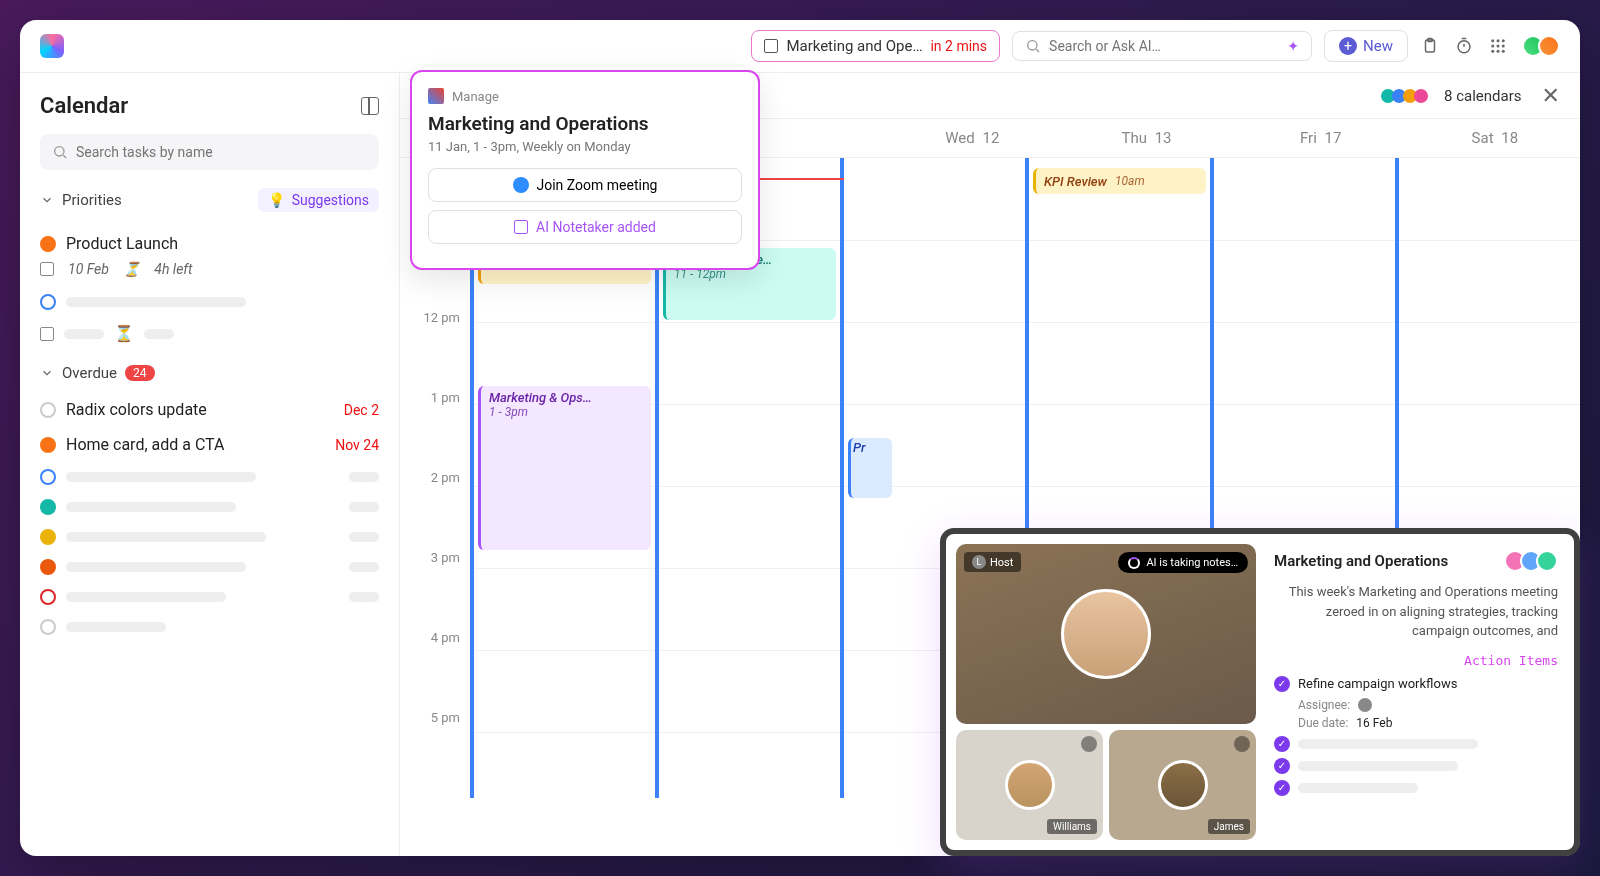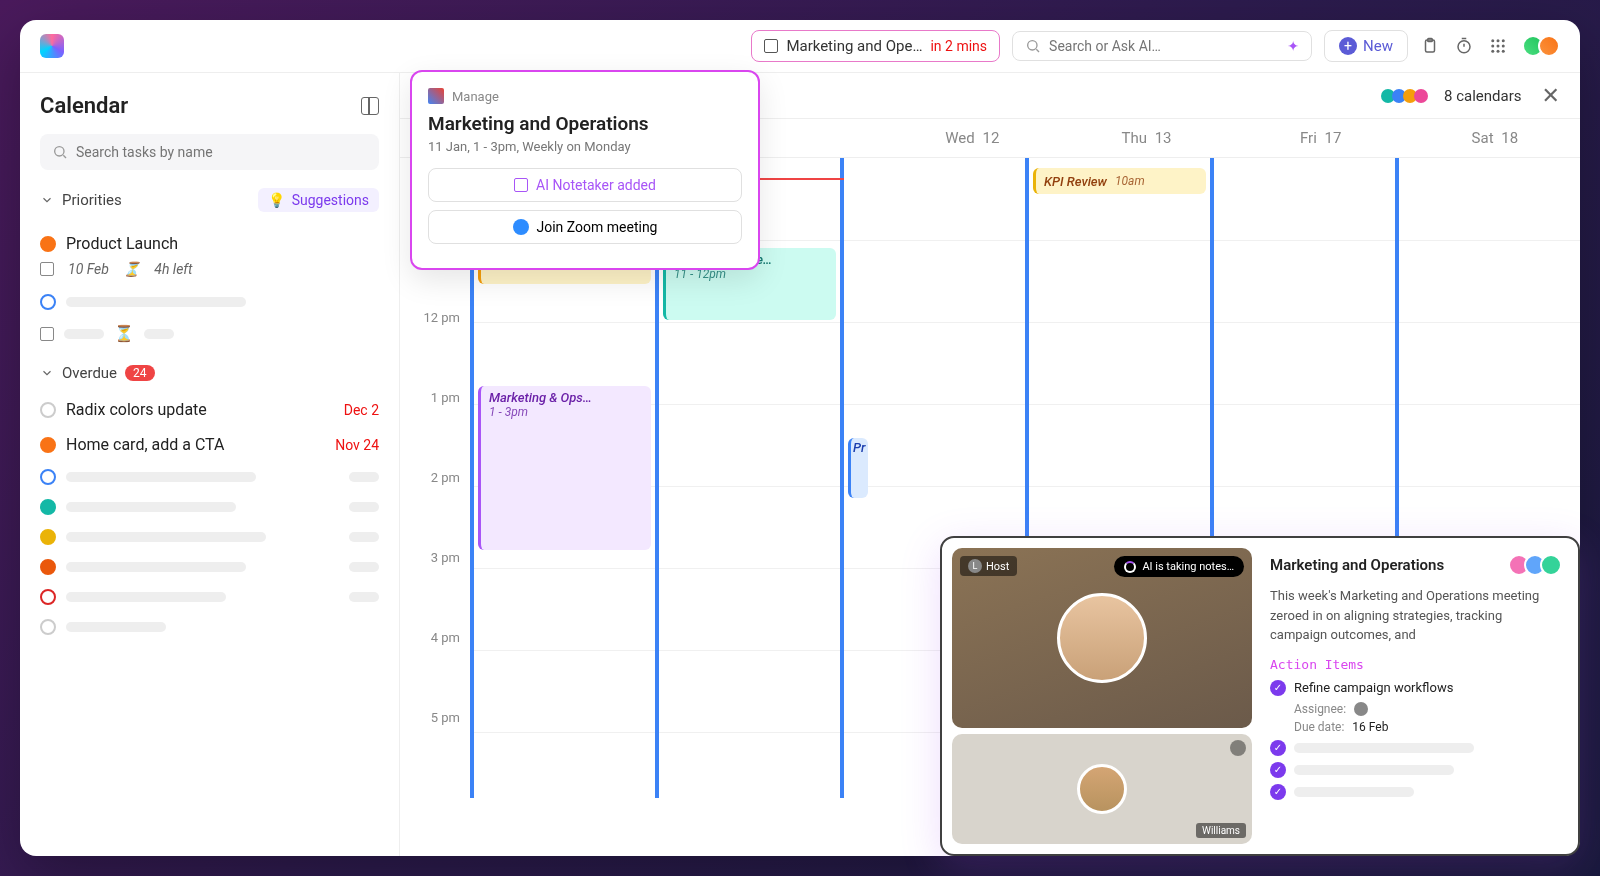--- a/index.html
+++ b/index.html
@@ -83,21 +83,21 @@
 .event-popover { position: absolute; top: 70px; left: 410px; width: 350px; background: #fff; border: 2px solid #d946ef; border-radius: 12px; padding: 16px; box-shadow: 0 10px 30px rgba(0,0,0,0.1); z-index: 10; }
 .pop-label { display: flex; align-items: center; gap: 8px; font-size: 13px; color: #888; margin-bottom: 8px; }
 .gcal-icon { width: 16px; height: 16px; background: linear-gradient(45deg, #4285f4, #ea4335); border-radius: 2px; }
 .pop-title { font-size: 19px; font-weight: 600; color: #222; margin-bottom: 4px; }
 .pop-sub { font-size: 13px; color: #777; margin-bottom: 14px; }
 .pop-btn { display: flex; width: 100%; align-items: center; justify-content: center; gap: 8px; border: 1px solid #e0e0e0; border-radius: 8px; padding: 8px; font-size: 14px; margin-bottom: 8px; cursor: pointer; background: #fff; }
 .zoom-icon { width: 16px; height: 16px; background: #2d8cff; border-radius: 50%; }
 .note-btn { color: #a855f7; }
 .doc-icon { width: 14px; height: 14px; border: 1.5px solid #a855f7; border-radius: 2px; }
 
-.meeting-card { position: absolute; bottom: 20px; right: 20px; width: 640px; background: #fff; border: 2px solid #404040; border-radius: 14px; padding: 10px; display: flex; gap: 12px; box-shadow: 0 10px 40px rgba(168,85,247,0.2); z-index: 20; }
+.meeting-card { position: absolute; bottom: 20px; right: 20px; width: 640px; background: #fff; border: 6px solid #404040; border-radius: 14px; padding: 10px; display: flex; gap: 12px; box-shadow: 0 10px 40px rgba(168,85,247,0.2); z-index: 20; text-align: right; }
 .video-grid { width: 300px; display: flex; flex-direction: column; gap: 6px; }
 .main-video { height: 180px; background: linear-gradient(160deg, #8b7355 0%, #6b5a4a 100%); border-radius: 10px; position: relative; overflow: hidden; display: flex; align-items: center; justify-content: center; }
 .host-badge { position: absolute; top: 8px; left: 8px; background: rgba(0,0,0,0.5); color: #fff; padding: 3px 8px; border-radius: 4px; font-size: 11px; display: flex; align-items: center; gap: 4px; }
 .host-badge::before { content: 'L'; width: 14px; height: 14px; background: #888; border-radius: 50%; display: flex; align-items: center; justify-content: center; font-size: 9px; }
 .ai-badge { position: absolute; top: 8px; right: 8px; background: #000; color: #fff; padding: 4px 10px; border-radius: 12px; font-size: 11px; display: flex; align-items: center; gap: 6px; }
 .ai-spinner { width: 12px; height: 12px; border: 2px solid #fff; border-top-color: #a855f7; border-radius: 50%; }
 .person-video { flex: 1; height: 110px; background: #ccc; border-radius: 10px; position: relative; overflow: hidden; display: flex; align-items: center; justify-content: center; }
 .video-row { display: flex; gap: 6px; }
 .person-face { width: 50px; height: 50px; background: linear-gradient(180deg, #d4a574, #b8935f); border-radius: 50%; border: 3px solid #fff; }
 .name-tag { position: absolute; bottom: 6px; right: 6px; background: rgba(0,0,0,0.5); color: #fff; padding: 2px 6px; border-radius: 3px; font-size: 10px; }
@@ -327,21 +327,21 @@
             </div>
           </div>
           <div class="dcol">
             <div class="event-block ev-teal" style="top:90px;height:72px">
               <div class="etitle">Vendor Manage…</div>
               <div class="etime">11 - 12pm</div>
             </div>
           </div>
           <div class="dcol">
             <div class="red-line" style="top:20px;left:-340px;right:auto;width:340px"></div>
-            <div class="event-block ev-blue" style="top:280px;height:60px;right:auto;width:20px;padding:2px">
+            <div class="event-block ev-blue" style="top:280px;height:60px;right:auto;width:44px;padding:2px">
               <div class="etitle">Pr</div>
             </div>
           </div>
           <div class="dcol">
             <div class="event-block ev-kpi" style="top:10px;height:26px">
               <span class="etitle">KPI Review</span>
               <span class="etime">10am</span>
             </div>
           </div>
           <div class="dcol"></div>
@@ -351,47 +351,52 @@
     </div>
   </div>
 
   <div class="event-popover">
     <div class="pop-label">
       <span class="gcal-icon"></span>
       <span>Manage</span>
     </div>
     <div class="pop-title">Marketing and Operations</div>
     <div class="pop-sub">11 Jan, 1 - 3pm, Weekly on Monday</div>
+    <button class="pop-btn">
+      <span class="zoom-icon"></span>
+      <span>Join Zoom meeting</span>
+    </button>
     <button class="pop-btn note-btn">
       <span class="doc-icon"></span>
       <span>AI Notetaker added</span>
-    </button>
-    <button class="pop-btn">
-      <span class="zoom-icon"></span>
-      <span>Join Zoom meeting</span>
     </button>
   </div>
 
   <div class="meeting-card">
     <div class="video-grid">
       <div class="main-video">
         <div class="host-badge">
             <span>Host</span>
           </div>
         <div class="ai-badge">
           <span class="ai-spinner"></span>
           <span>AI is taking notes…</span>
         </div>
         <div class="person-face" style="width:90px;height:90px;background:linear-gradient(180deg,#e8c4a0,#c9a178)"></div>
       </div>
       <div class="video-row">
         <div class="person-video" style="background:#d8d4cc">
           <div class="mute-icon"></div>
           <div class="person-face"></div>
           <div class="name-tag">Williams</div>
+        </div>
+        <div class="person-video" style="background:#b8a890">
+          <div class="mute-icon"></div>
+          <div class="person-face" style="background:linear-gradient(180deg,#8b6f47,#6b5437)"></div>
+          <div class="name-tag">James</div>
         </div>
       </div>
     </div>
     <div class="notes-panel">
       <div class="notes-header">
         <span class="notes-title">Marketing and Operations</span>
         <div class="attendees">
           <div class="att-avatar" style="background:#f472b6"></div>
           <div class="att-avatar" style="background:#60a5fa"></div>
           <div class="att-avatar" style="background:#34d399"></div>

